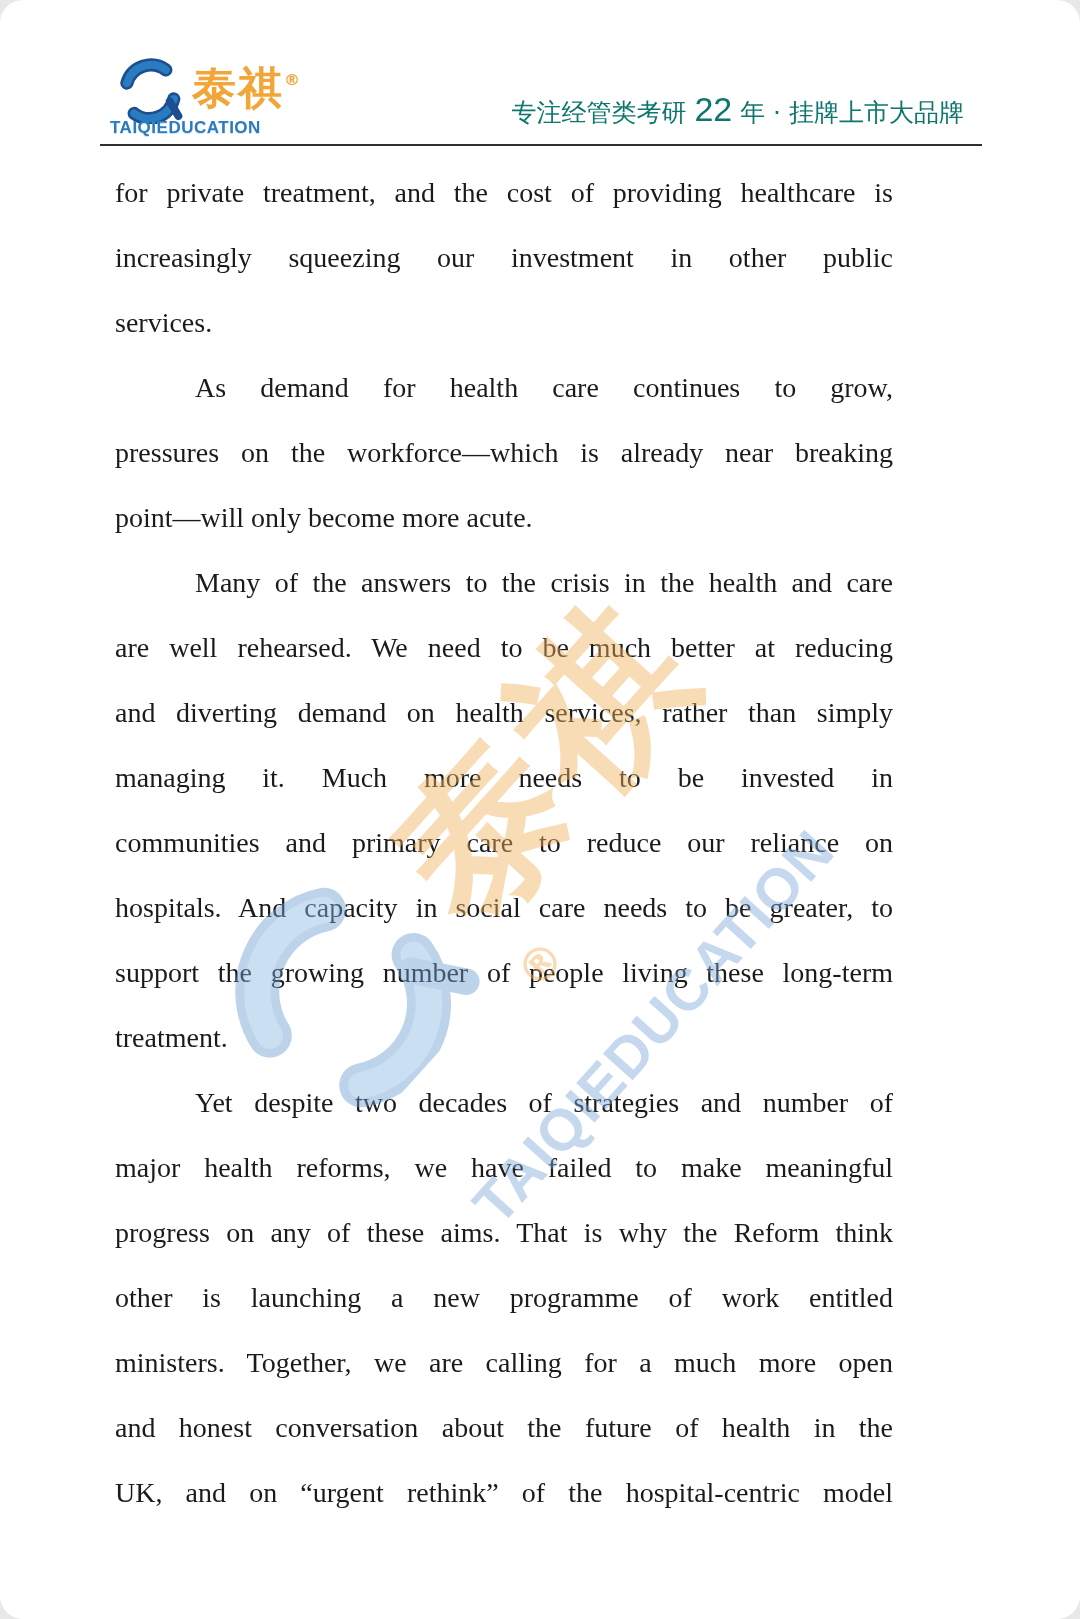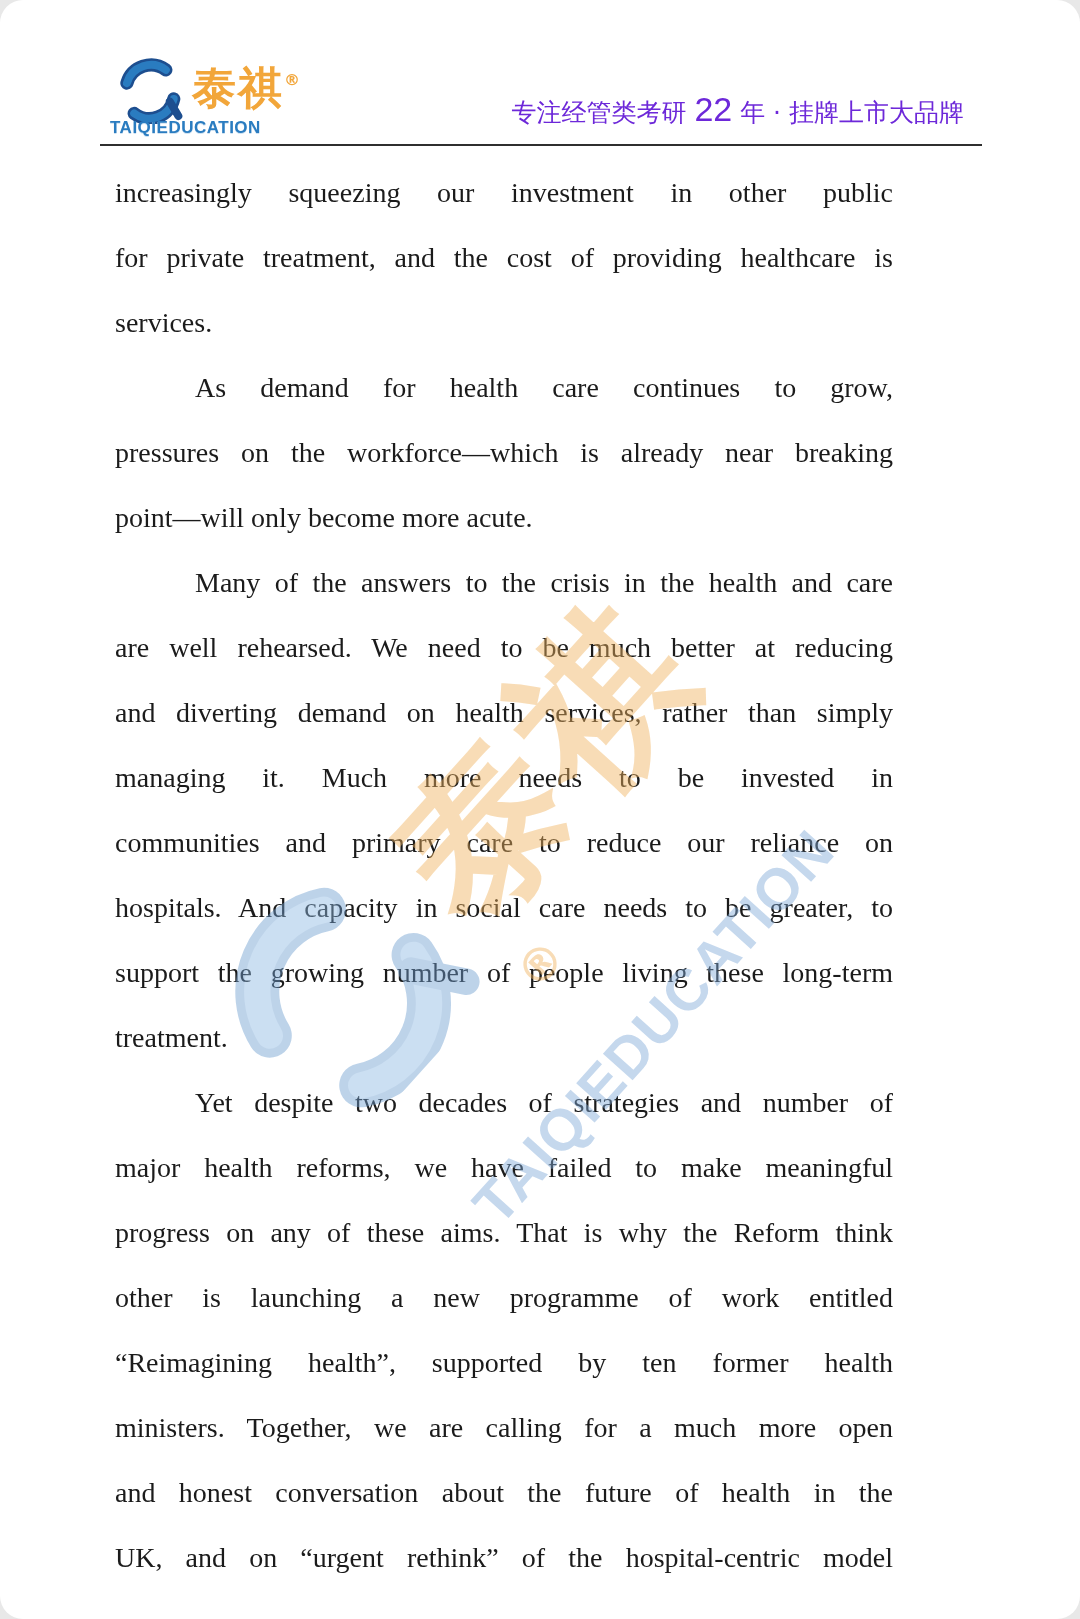--- a/index.html
+++ b/index.html
@@ -31,21 +31,21 @@
   .logo-en{
     margin-top:-6px;
     font-family:"Liberation Sans", sans-serif;
     font-weight:bold;font-size:17px;letter-spacing:0.5px;
     color:#2a7cc0;text-shadow:0 1px 0 #cfe2f2;
     white-space:nowrap;
   }
   .tagline{
     position:absolute;right:116px;top:90px;
     font-family:"DejaVu Sans", sans-serif;
-    color:#6d28d9;font-size:25px;white-space:nowrap;
+    color:#0f766e;font-size:25px;white-space:nowrap;
   }
   .tagline .num{font-size:34px;font-family:"Liberation Sans", sans-serif;}
   .divider{
     position:absolute;left:100px;top:144px;width:882px;height:2px;
     background:#2f2f2f;
   }
   
   .body-text{
     position:absolute;left:115px;top:160px;width:778px;
     color:#1b1b1b;font-size:28px;
@@ -104,39 +104,38 @@
     </div>
 
     <div class="tagline">
       <span>专注经管类考研 </span><span class="num">22</span><span> 年</span><span> · </span><span>挂牌上市大品牌</span>
     </div>
 
     <div class="divider"></div>
   </div>
 
   <div class="body-text">
+      <div class="line j">for private treatment, and the cost of providing healthcare is</div>
       <div class="line j">increasingly squeezing our investment in other public</div>
-      <div class="line j">for private treatment, and the cost of providing healthcare is</div>
       <div class="line">services.</div>
       <div class="line j indent">As demand for health care continues to grow,</div>
       <div class="line j">pressures on the workforce—which is already near breaking</div>
       <div class="line">point—will only become more acute.</div>
       <div class="line j indent">Many of the answers to the crisis in the health and care</div>
       <div class="line j">are well rehearsed. We need to be much better at reducing</div>
       <div class="line j">and diverting demand on health services, rather than simply</div>
       <div class="line j">managing it. Much more needs to be invested in</div>
       <div class="line j">communities and primary care to reduce our reliance on</div>
       <div class="line j">hospitals. And capacity in social care needs to be greater, to</div>
       <div class="line j">support the growing number of people living these long-term</div>
       <div class="line">treatment.</div>
       <div class="line j indent">Yet despite two decades of strategies and number of</div>
       <div class="line j">major health reforms, we have failed to make meaningful</div>
       <div class="line j">progress on any of these aims. That is why the Reform think</div>
       <div class="line j">other is launching a new programme of work entitled</div>
-      <div class="line j">“Reimagining health”, supported by ten former health</div>
       <div class="line j">ministers. Together, we are calling for a much more open</div>
       <div class="line j">and honest conversation about the future of health in the</div>
       <div class="line j">UK, and on “urgent rethink” of the hospital-centric model</div>
     </div>
 
   <div class="watermark">
     <div class="wm-top">
       <svg class="wm-icon" viewBox="0 0 100 100" aria-hidden="true">
         <path d="M74 18 A38 38 0 0 0 15 38" fill="none" stroke="#6f9fd0" stroke-width="20" stroke-linecap="round"></path>
         <path d="M74 18 A38 38 0 0 0 15 38" fill="none" stroke="#8db9e3" stroke-width="12" stroke-linecap="round"></path>

